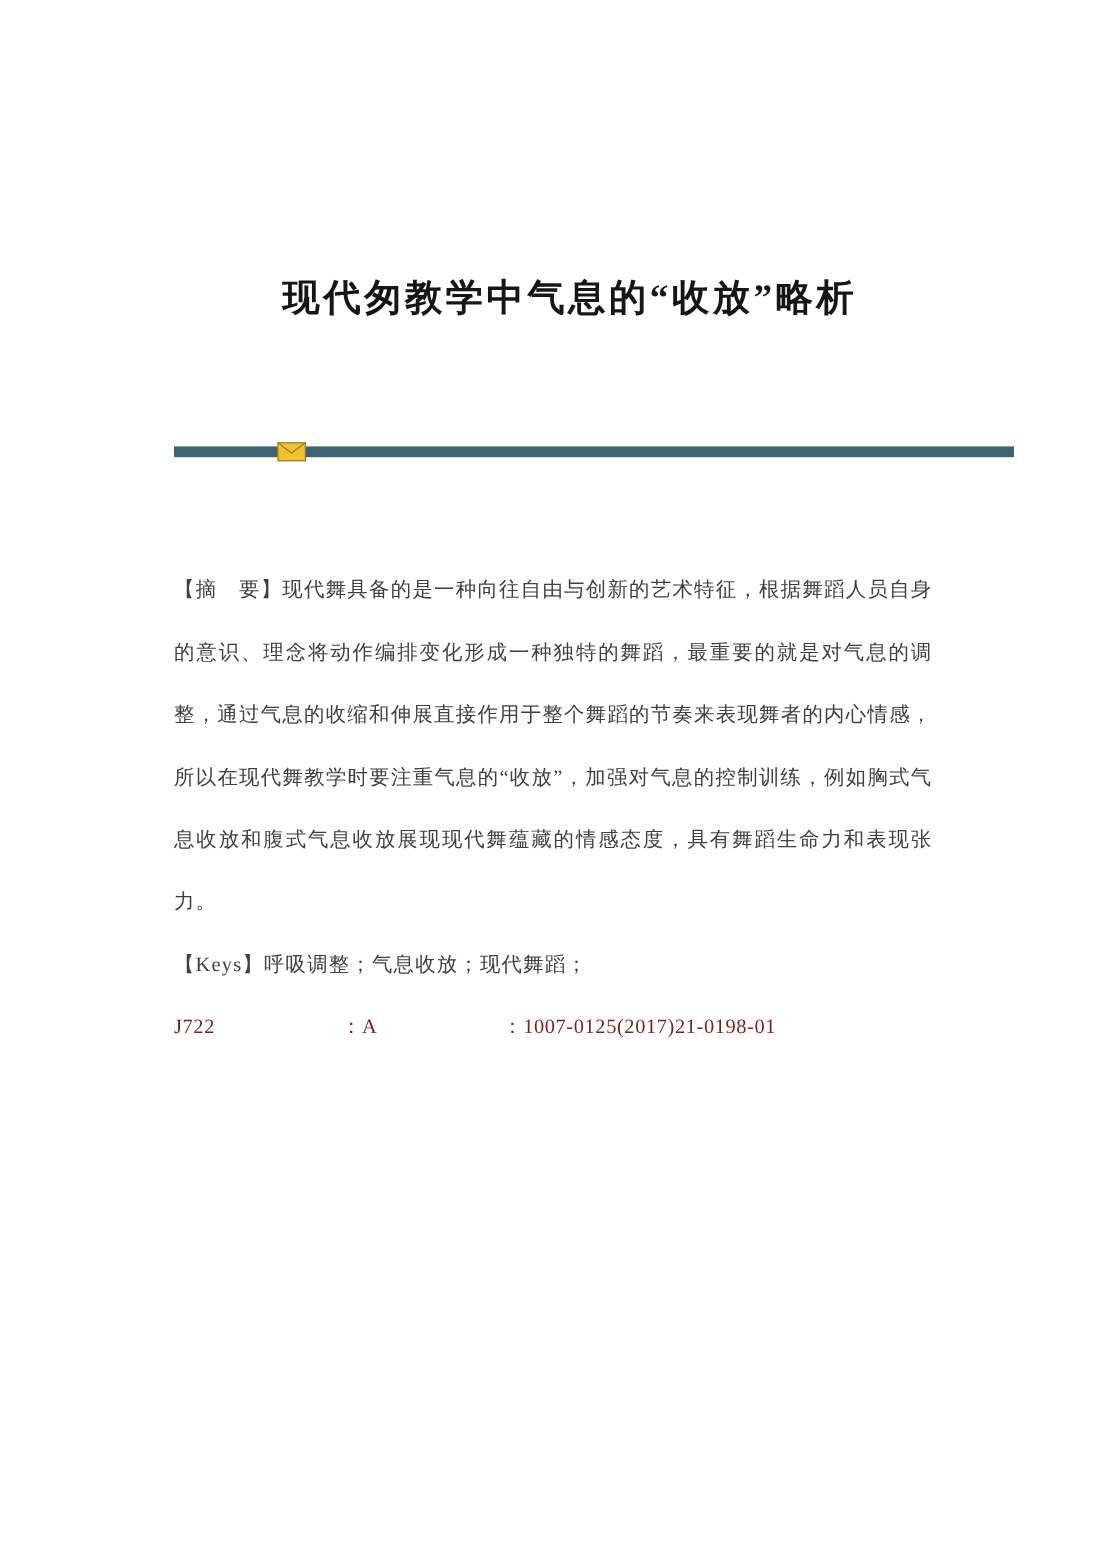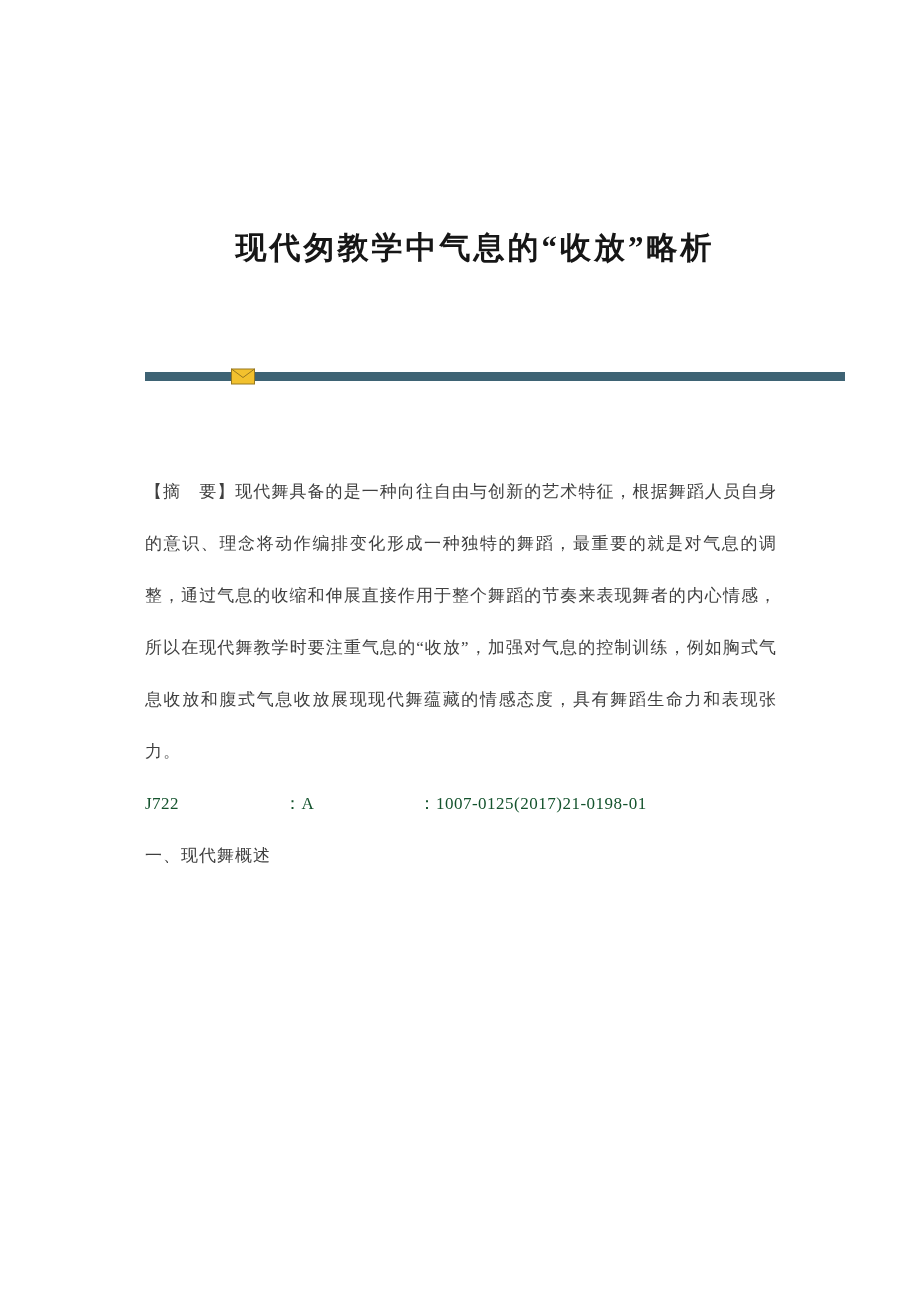--- a/index.html
+++ b/index.html
@@ -59,21 +59,21 @@
     padding: 0;
     font-weight: normal;
     font-size: 17px;
   }
   .para-justify {
     text-align: justify;
   }
   .classification-line {
     letter-spacing: 0.5px;
     font-size: 18px;
-    color: #14532d;
+    color: #7f1d1d;
   }
   .section-heading {
     color: #3f3f3f;
   }
 </style>
 </head>
 <body>
 
 <div class="page">
 
@@ -85,21 +85,21 @@
     <svg width="24" height="17" viewBox="0 0 24 17" xmlns="http://www.w3.org/2000/svg">
       <rect x="0.5" y="1" width="23" height="15" fill="#f2c12e" stroke="#97781f" stroke-width="1"></rect>
       <path d="M0.5,1 L12,9.5 L23.5,1" fill="none" stroke="#97781f" stroke-width="1"></path>
     </svg>
   </span>
 
   <div class="content">
 
     <p class="para-justify">【摘　要】现代舞具备的是一种向往自由与创新的艺术特征，根据舞蹈人员自身的意识、理念将动作编排变化形成一种独特的舞蹈，最重要的就是对气息的调整，通过气息的收缩和伸展直接作用于整个舞蹈的节奏来表现舞者的内心情感，所以在现代舞教学时要注重气息的“收放”，加强对气息的控制训练，例如胸式气息收放和腹式气息收放展现现代舞蕴藏的情感态度，具有舞蹈生命力和表现张力。</p>
 
+    <p>【Keys】呼吸调整；气息收放；现代舞蹈；</p>
 
     <p class="classification-line">J722　　　　　　：A　　　　　　：1007-0125(2017)21-0198-01</p>
 
-    <h2 class="section-heading">一、现代舞概述</h2>
 
 
   </div>
 
 </div>
 
 </body></html>

